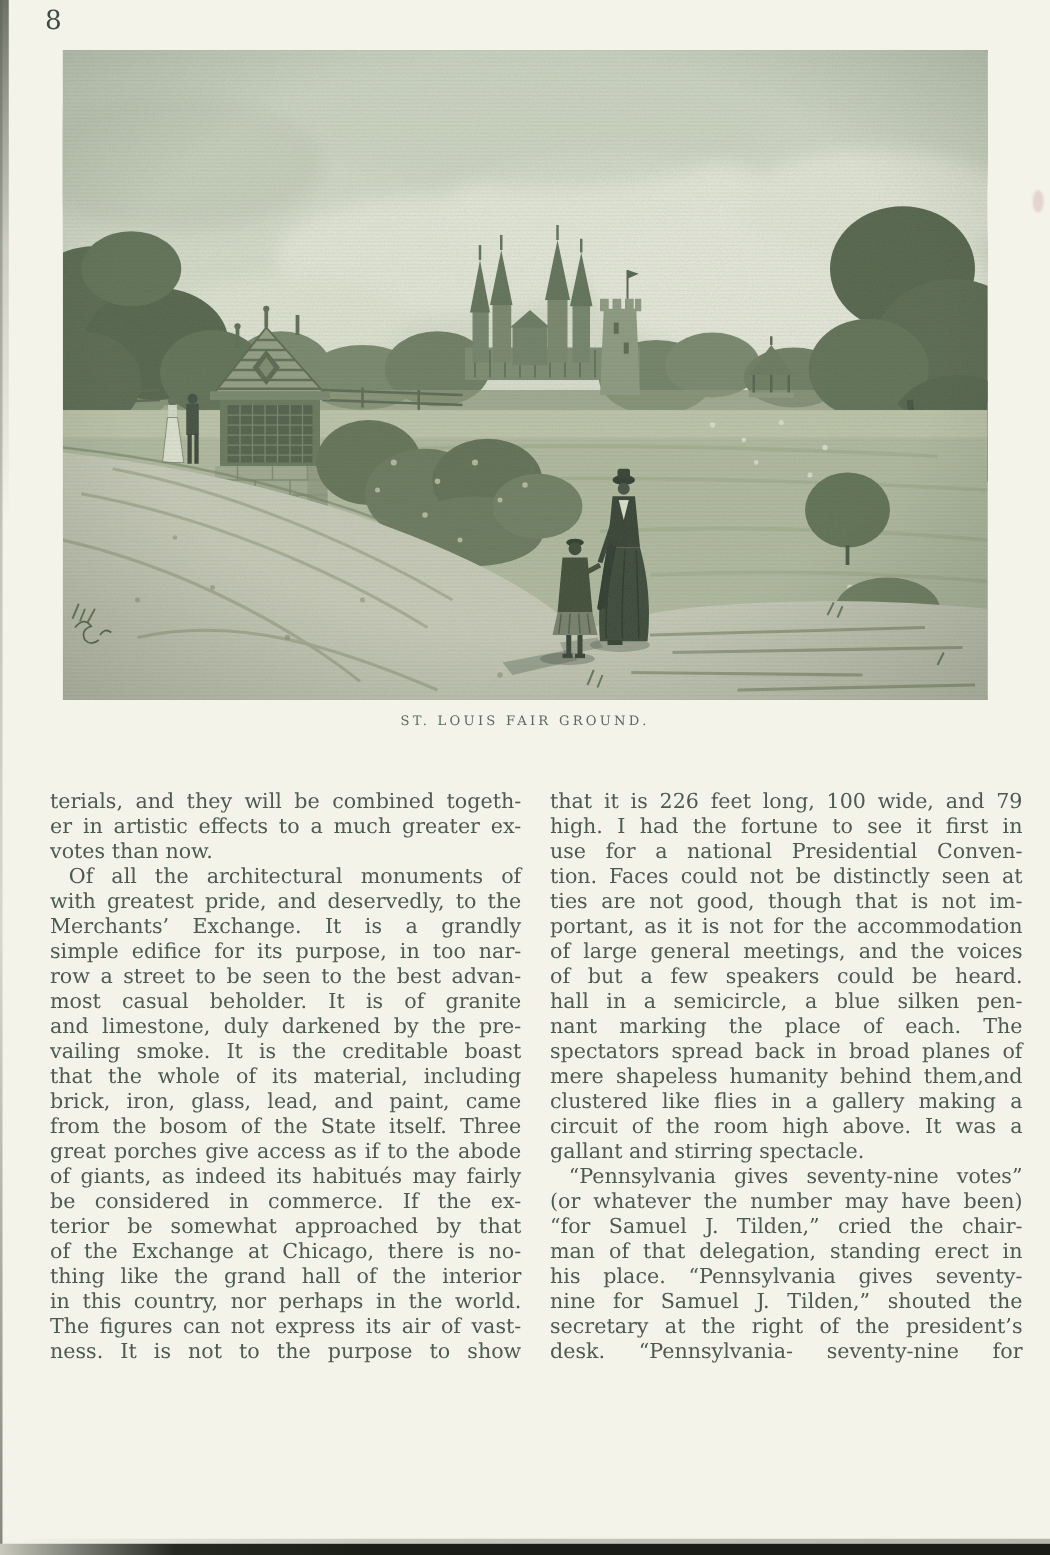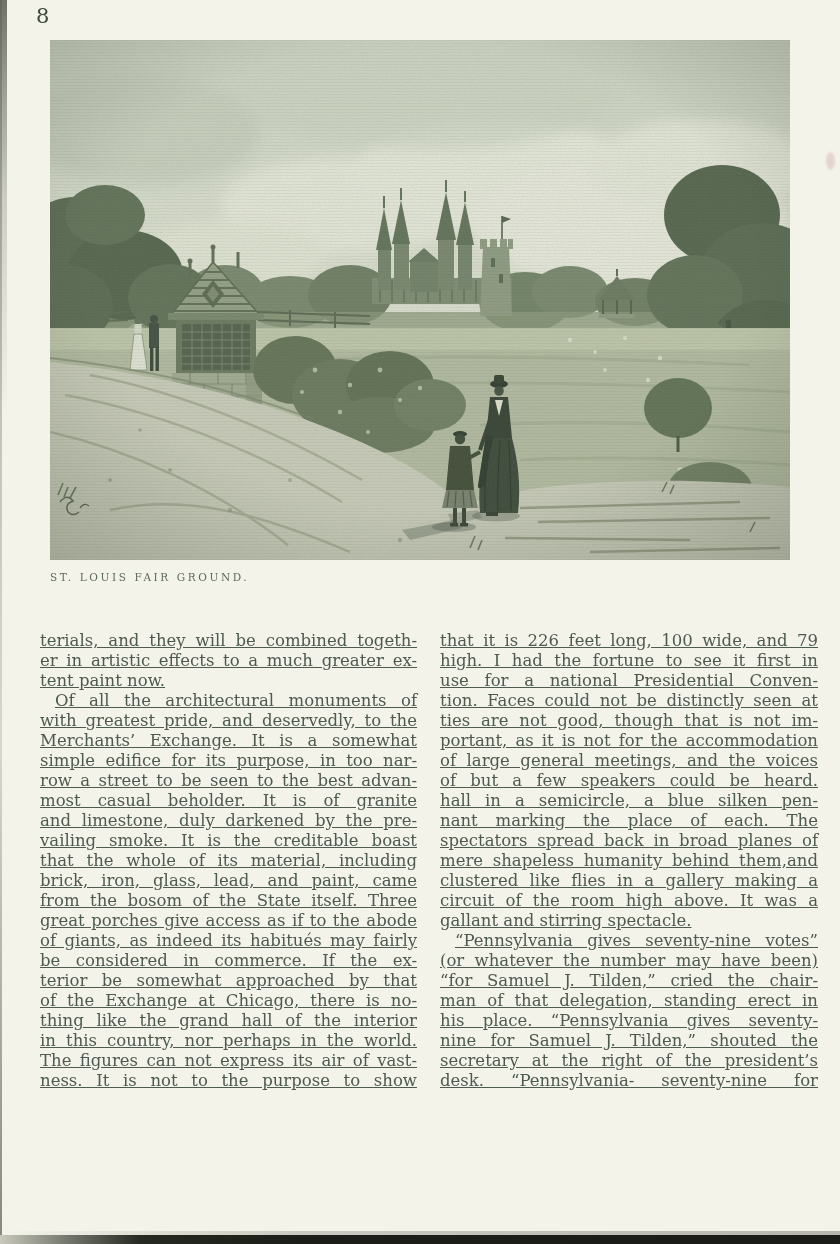--- a/index.html
+++ b/index.html
@@ -13,30 +13,30 @@
     font-size:21px;color:#3f4c40;
   }
   .illustration-wrap{
     position:absolute;left:50px;top:40px;width:740px;height:520px;
     box-shadow:inset 0 0 8px rgba(70,82,64,.55);
     background:#dfe3d5;
   }
   .illustration-wrap svg{display:block;}
   .caption{
     position:absolute;left:50px;top:571px;width:740px;
-    font-size:10.5px;letter-spacing:2.6px;
+    text-align:center;font-size:10.5px;letter-spacing:2.6px;
     color:#5c6a5e;
   }
   .col{
     position:absolute;top:631px;font-size:16.5px;line-height:20px;
     color:#4d5a50;
   }
   .col.left{left:40px;width:377px;}
   .col.right{left:440px;width:378px;}
-  .line{text-align:justify;text-align-last:justify;text-decoration:underline;}
+  .line{text-align:justify;text-align-last:justify;}
   .line.end{text-align-last:left;}
   .line.indent{text-indent:15px;}
   .left-edge-shadow{
     position:absolute;left:0;top:0;width:7px;height:420px;
     background:linear-gradient(to bottom,#565c50 0px,#8d9184 90px,#c6c7ba 200px,rgba(230,230,220,0) 420px);
     opacity:.85;
   }
   .left-edge-line{
     position:absolute;left:0;top:0;width:2px;height:100%;
     background:linear-gradient(to bottom,rgba(90,95,85,.5),rgba(160,163,150,.35) 60%,rgba(60,62,55,.6));
@@ -390,24 +390,24 @@
   <rect x="0" y="0" width="740" height="520" filter="url(#grain)" opacity="0.33"></rect>
   <rect x="0" y="0" width="740" height="520" fill="url(#vig)"></rect>
 </svg>
 </div>
 
 <div class="caption">ST. LOUIS FAIR GROUND.</div>
 
 <div class="col left">
     <div class="line">terials, and they will be combined togeth-</div>
     <div class="line">er in artistic effects to a much greater ex-</div>
-    <div class="line end">tent paint now.</div>
+    <div class="line end">votes than now.</div>
     <div class="line indent">Of all the architectural monuments of</div>
     <div class="line">with greatest pride, and deservedly, to the</div>
-    <div class="line">Merchants’ Exchange.  It is a somewhat</div>
+    <div class="line">Merchants’ Exchange.  It is a grandly</div>
     <div class="line">simple edifice for its purpose, in too nar-</div>
     <div class="line">row a street to be seen to the best advan-</div>
     <div class="line">most casual beholder.  It is of granite</div>
     <div class="line">and limestone, duly darkened by the pre-</div>
     <div class="line">vailing smoke.  It is the creditable boast</div>
     <div class="line">that the whole of its material, including</div>
     <div class="line">brick, iron, glass, lead, and paint, came</div>
     <div class="line">from the bosom of the State itself.  Three</div>
     <div class="line">great porches give access as if to the abode</div>
     <div class="line">of giants, as indeed its habitués may fairly</div>

